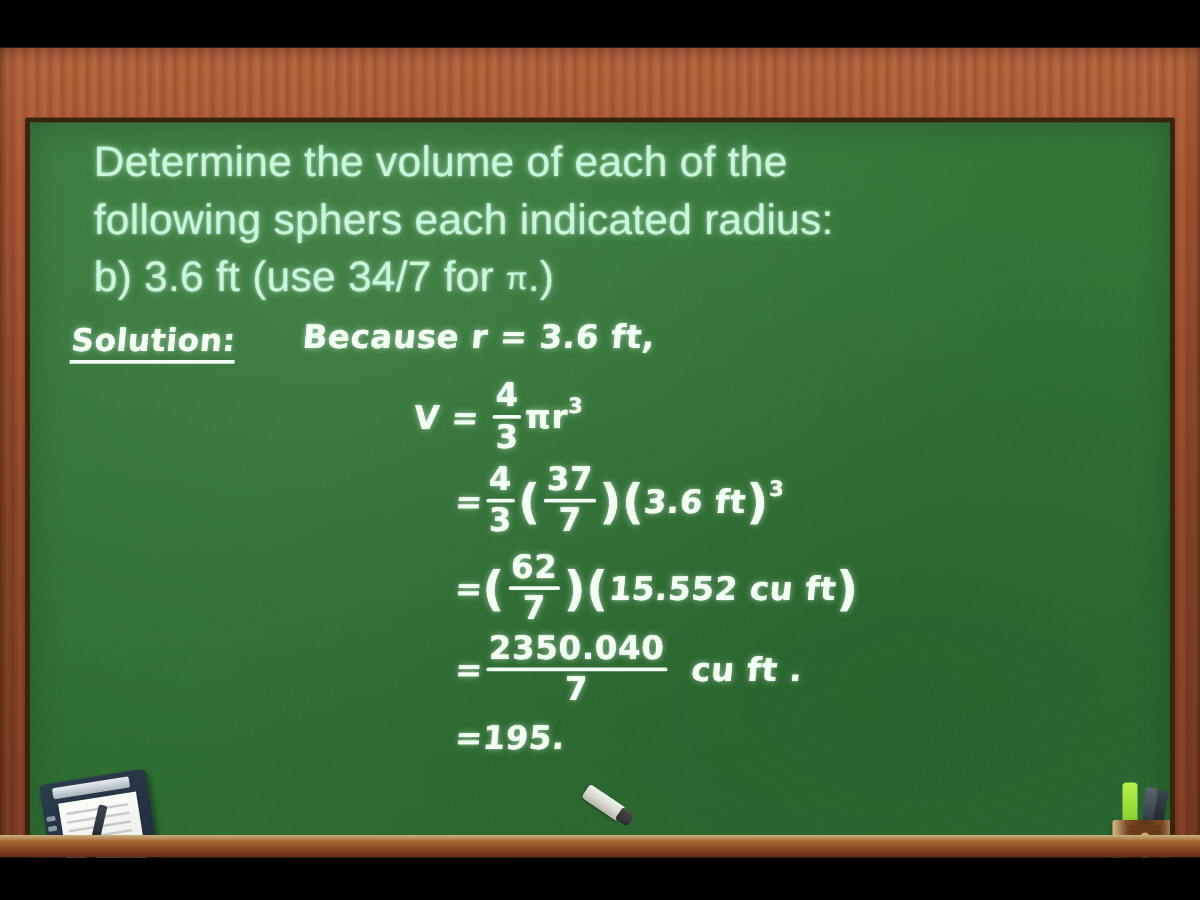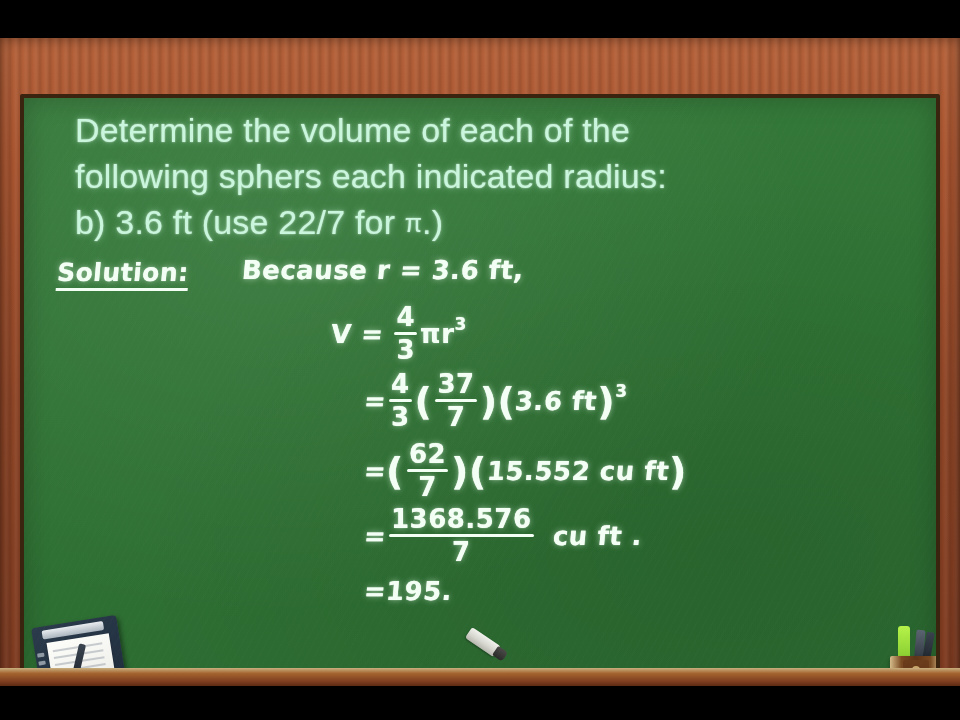--- a/index.html
+++ b/index.html
@@ -180,21 +180,21 @@
 <div id="stage">
 
   <div id="frame">
     <div id="frame-inner-line"></div>
 
     <div id="board">
 
       <div id="question">
         <span class="qline">Determine the volume of each of the</span>
         <span class="qline">following sphers each indicated radius:</span>
-        <span class="qline"><span>b) 3.6 ft (use 22/7 for </span><span class="pi-sym">π</span><span>.)</span></span>
+        <span class="qline"><span>b) 3.6 ft (use 34/7 for </span><span class="pi-sym">π</span><span>.)</span></span>
       </div>
 
       <div class="hand" id="hw-solution">
         <span class="slant ul">Solution:</span>
       </div>
 
       <div class="hand" id="hw-because">
         <span class="slant">Because  r = 3.6 ft,</span>
       </div>
 
@@ -221,21 +221,21 @@
       <div class="hand" id="hw-l3">
         <span class="eqs slant">=</span><span class="paren">(</span><span class="frac">
             <span class="num">62</span>
             <span class="bar"></span>
             <span class="den">7</span>
           </span><span class="paren">)</span><span class="paren">(</span><span class="slant">15.552 cu ft</span><span class="paren">)</span>
       </div>
 
       <div class="hand" id="hw-l4">
         <span class="eqs slant">=</span><span class="frac">
-            <span class="num">1368.576</span>
+            <span class="num">2350.040</span>
             <span class="bar"></span>
             <span class="den">7</span>
           </span><span class="sp-lg"></span><span class="slant">cu ft .</span>
       </div>
 
       <div class="hand" id="hw-l5">
         <span class="eqs slant">=</span><span class="slant">195.</span>
       </div>
 
       <div id="chalk">

